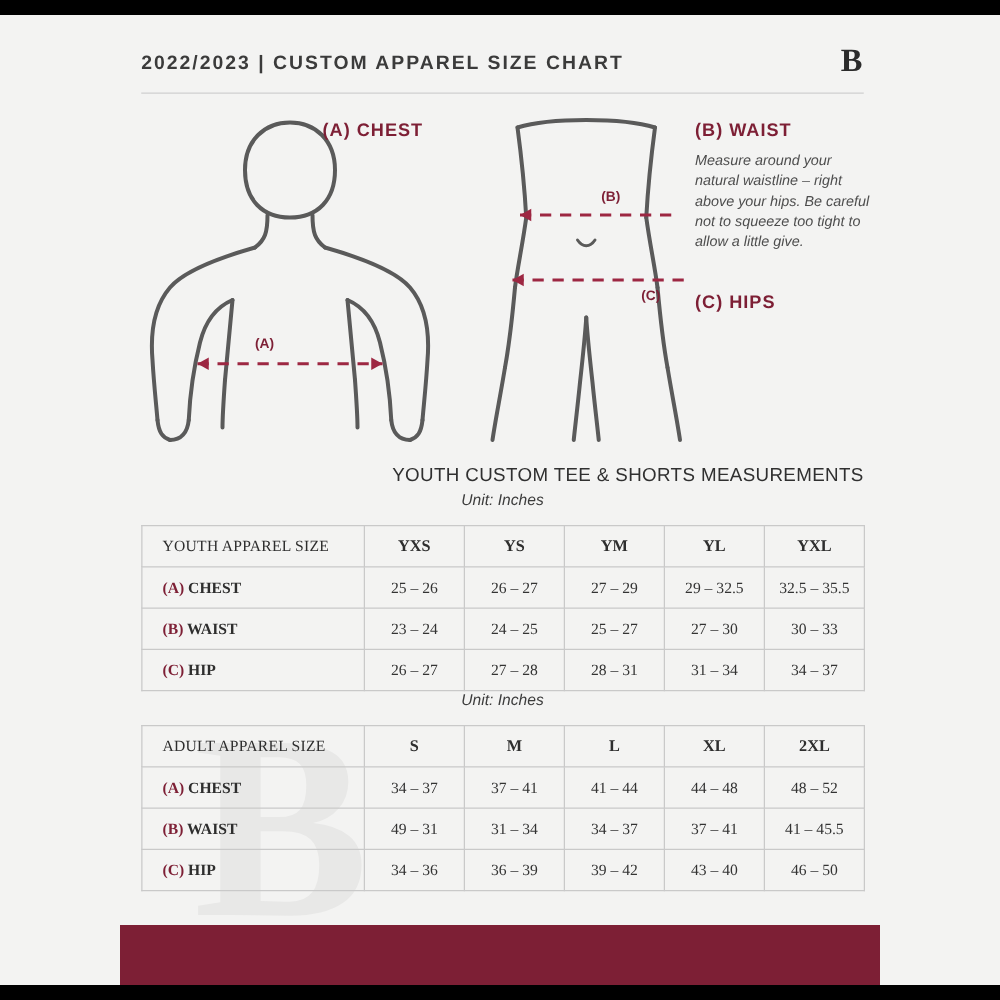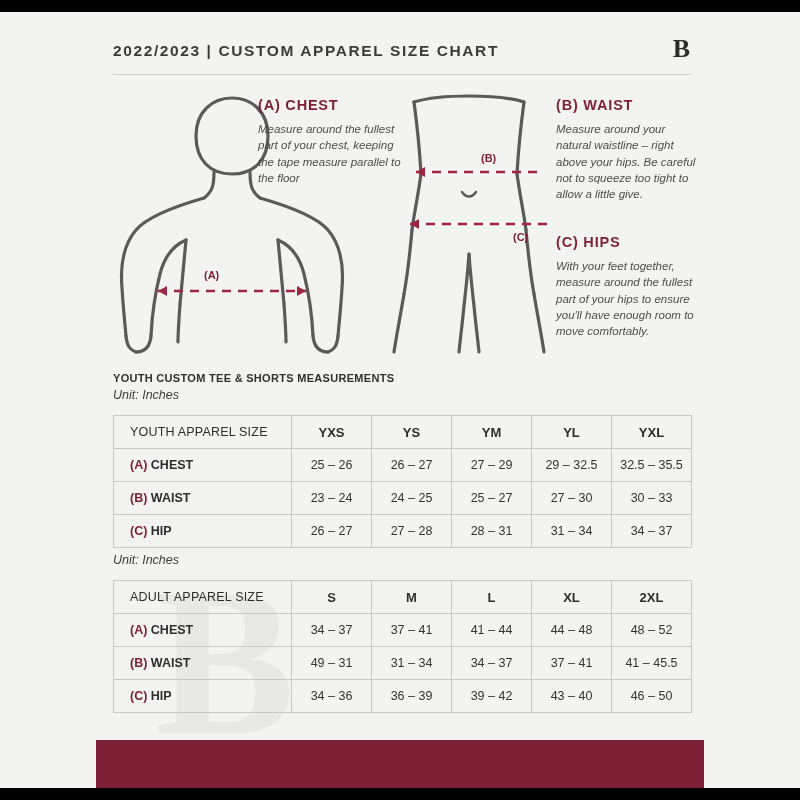--- a/index.html
+++ b/index.html
@@ -102,42 +102,43 @@
   .cC { left: 556px; top: 160px; width: 146px; }
 
   .tag {
     position: absolute;
     font-size: 11px; font-weight: bold; color: #7d1f35;
   }
 
   
   .section { position: absolute; left: 113px; width: 578px; }
   .sec-title {
-    text-align: left;
-    font-size: 11px; font-weight: bold; letter-spacing: 0.3px;
+    text-align: right;
+    font-size: 15px; font-weight: normal; letter-spacing: 0.3px;
     color: #303030;
   }
   .sec-sub {
-    text-align: left;
+    text-align: center;
     font-size: 12.5px; font-style: italic; color: #3d3d3d;
     margin-top: 4px;
   }
   table {
     width: 578px;
     border-collapse: collapse;
     margin-top: 13px;
     table-layout: fixed;
   }
   th, td {
     border: 1px solid #c9c9c9;
     height: 33px;
     font-size: 12.5px;
     color: #333;
     text-align: center;
     vertical-align: middle;
+    font-family: Liberation Serif, serif;
   }
   th.rowhead, td.rowhead {
     text-align: left;
     padding-left: 16px;
     font-size: 12.5px;
   }
   th {
     font-weight: bold;
     font-size: 13px;
     color: #2e2e2e;
@@ -239,31 +240,29 @@
 
         <line x1="416" y1="98" x2="540" y2="98" stroke="#9d2742" stroke-width="2.4" stroke-dasharray="9,7"></line>
         <path d="M416 98 l9 -5 v10 z" fill="#9d2742"></path>
 
         <line x1="410" y1="150" x2="548" y2="150" stroke="#9d2742" stroke-width="2.4" stroke-dasharray="9,7"></line>
         <path d="M410 150 l9 -5 v10 z" fill="#9d2742"></path>
       </svg>
 
       <div class="callout cA">
         <div class="callout-title">(A) CHEST</div>
-        <div class="callout-body">Measure around the fullest part of your chest, keeping the tape measure parallel to the floor</div>
       </div>
 
       <div class="callout cB">
         <div class="callout-title">(B) WAIST</div>
         <div class="callout-body">Measure around your natural waistline – right above your hips. Be careful not to squeeze too tight to allow a little give.</div>
       </div>
 
       <div class="callout cC">
         <div class="callout-title">(C) HIPS</div>
-        <div class="callout-body">With your feet together, measure around the fullest part of your hips to ensure you'll have enough room to move comfortably.</div>
       </div>
 
       <span class="tag" style="left:204px; top:195px;">(A)</span>
       <span class="tag" style="left:481px; top:78px;">(B)</span>
       <span class="tag" style="left:513px; top:157px;">(C)</span>
     </div>
 
     <div class="section" style="top:360px;">
       <div class="sec-title">YOUTH CUSTOM TEE &amp; SHORTS MEASUREMENTS</div>
       <div class="sec-sub">Unit: Inches</div>

